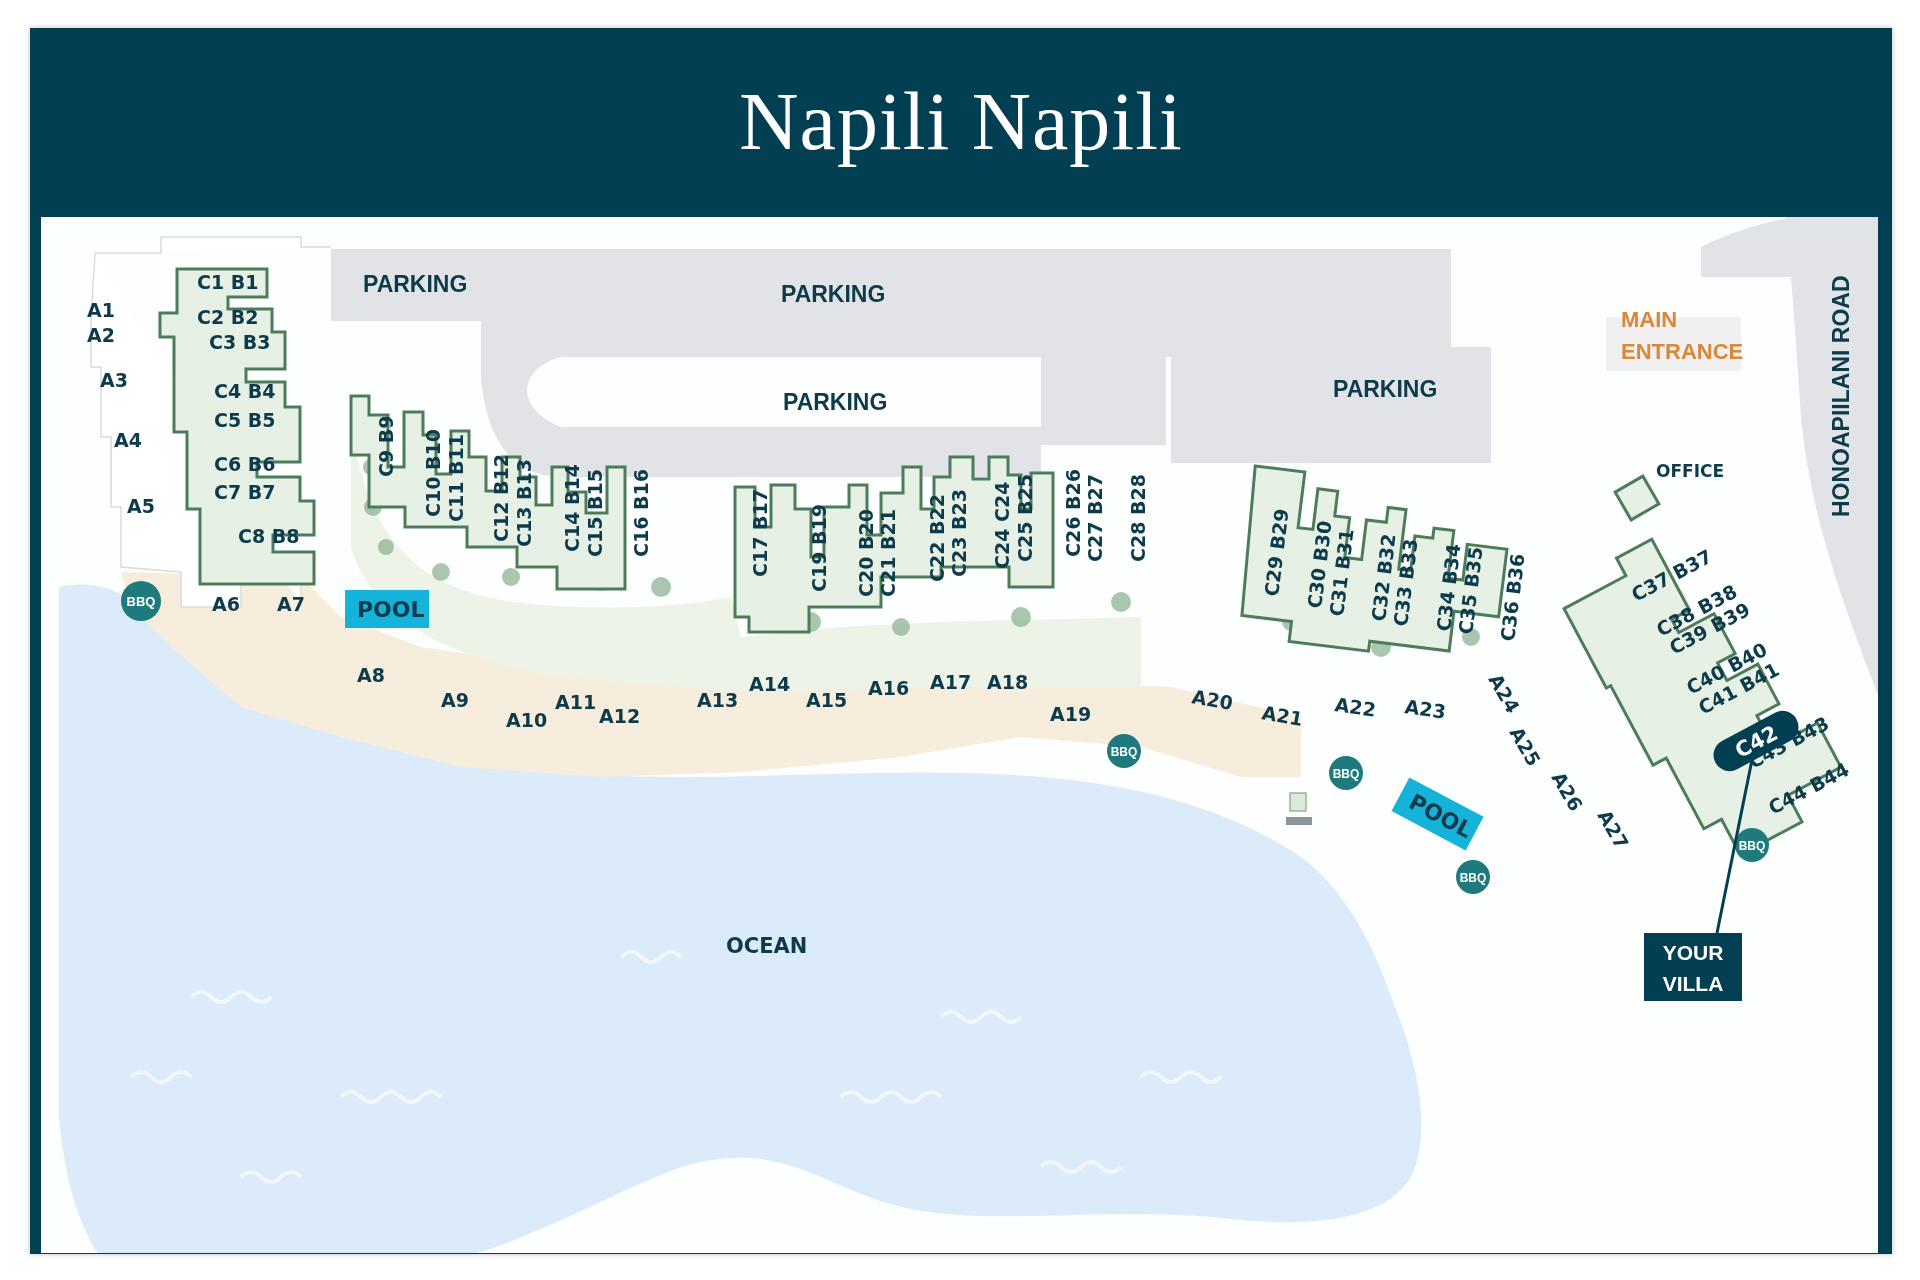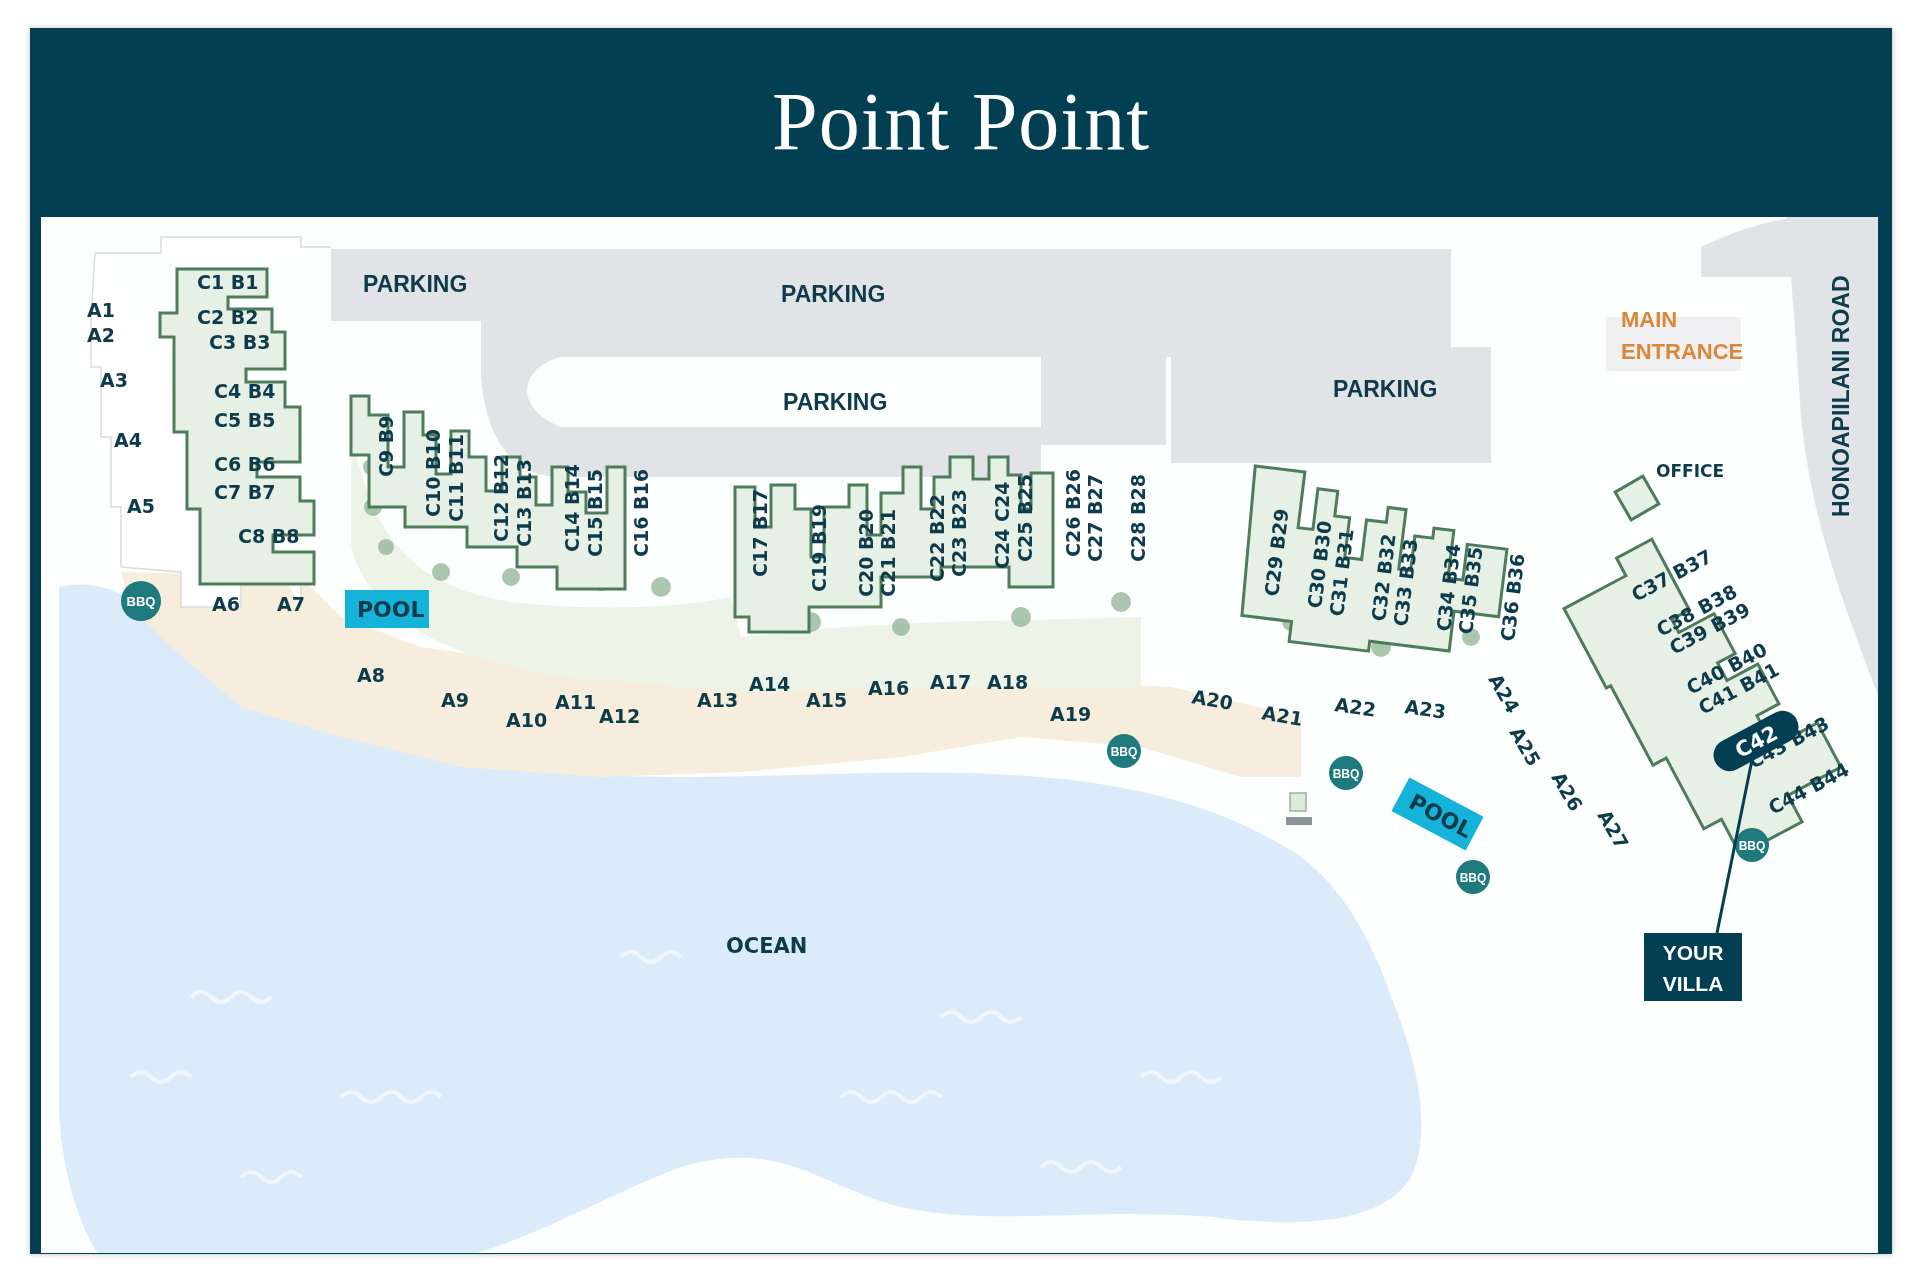--- a/index.html
+++ b/index.html
@@ -12,21 +12,21 @@
   .lbl { font-family:"DejaVu Sans", sans-serif; font-weight:bold; fill:#0d3b4c; }
   .park { font-family:"Liberation Sans", sans-serif; font-weight:bold; fill:#0d3b4c; font-size:23px; }
   .bldg { fill:#e6f0e5; stroke:#4d7c5b; stroke-width:3; }
   .tree { fill:#8fb394; opacity:0.75; }
 </style>
 </head>
 <body>
 
 <div class="frame"></div>
 <div class="header">
-  <div class="title">Point Point</div>
+  <div class="title">Napili Napili</div>
 </div>
 
 <div class="mapbox">
 <svg width="1837" height="1036" viewBox="0 0 1837 1036" xmlns="http://www.w3.org/2000/svg">
 
   <path fill="#dcebf9" d="M18,370 C60,360 100,380 130,420 C180,470 230,480 300,510 C400,550 520,560 640,560 C760,560 880,550 1000,560 C1120,570 1200,600 1260,640 C1300,670 1330,720 1350,780 C1380,850 1390,920 1370,960 C1340,1010 1250,1010 1170,1000 C1050,990 950,1010 860,990 C780,970 740,920 640,950 C560,980 480,1030 400,1045 C330,1060 260,1090 190,1100 C90,1110 30,1040 18,900 Z"></path>
   <g stroke="#f3f8fd" stroke-width="4" fill="none" opacity="0.9">
     <path d="M150,780 q10,-10 20,0 q10,10 20,0 q10,-10 20,0 q10,10 20,0"></path>
     <path d="M580,740 q10,-10 20,0 q10,10 20,0 q10,-10 20,0"></path>
     <path d="M900,800 q10,-10 20,0 q10,10 20,0 q10,-10 20,0 q10,10 20,0"></path>

